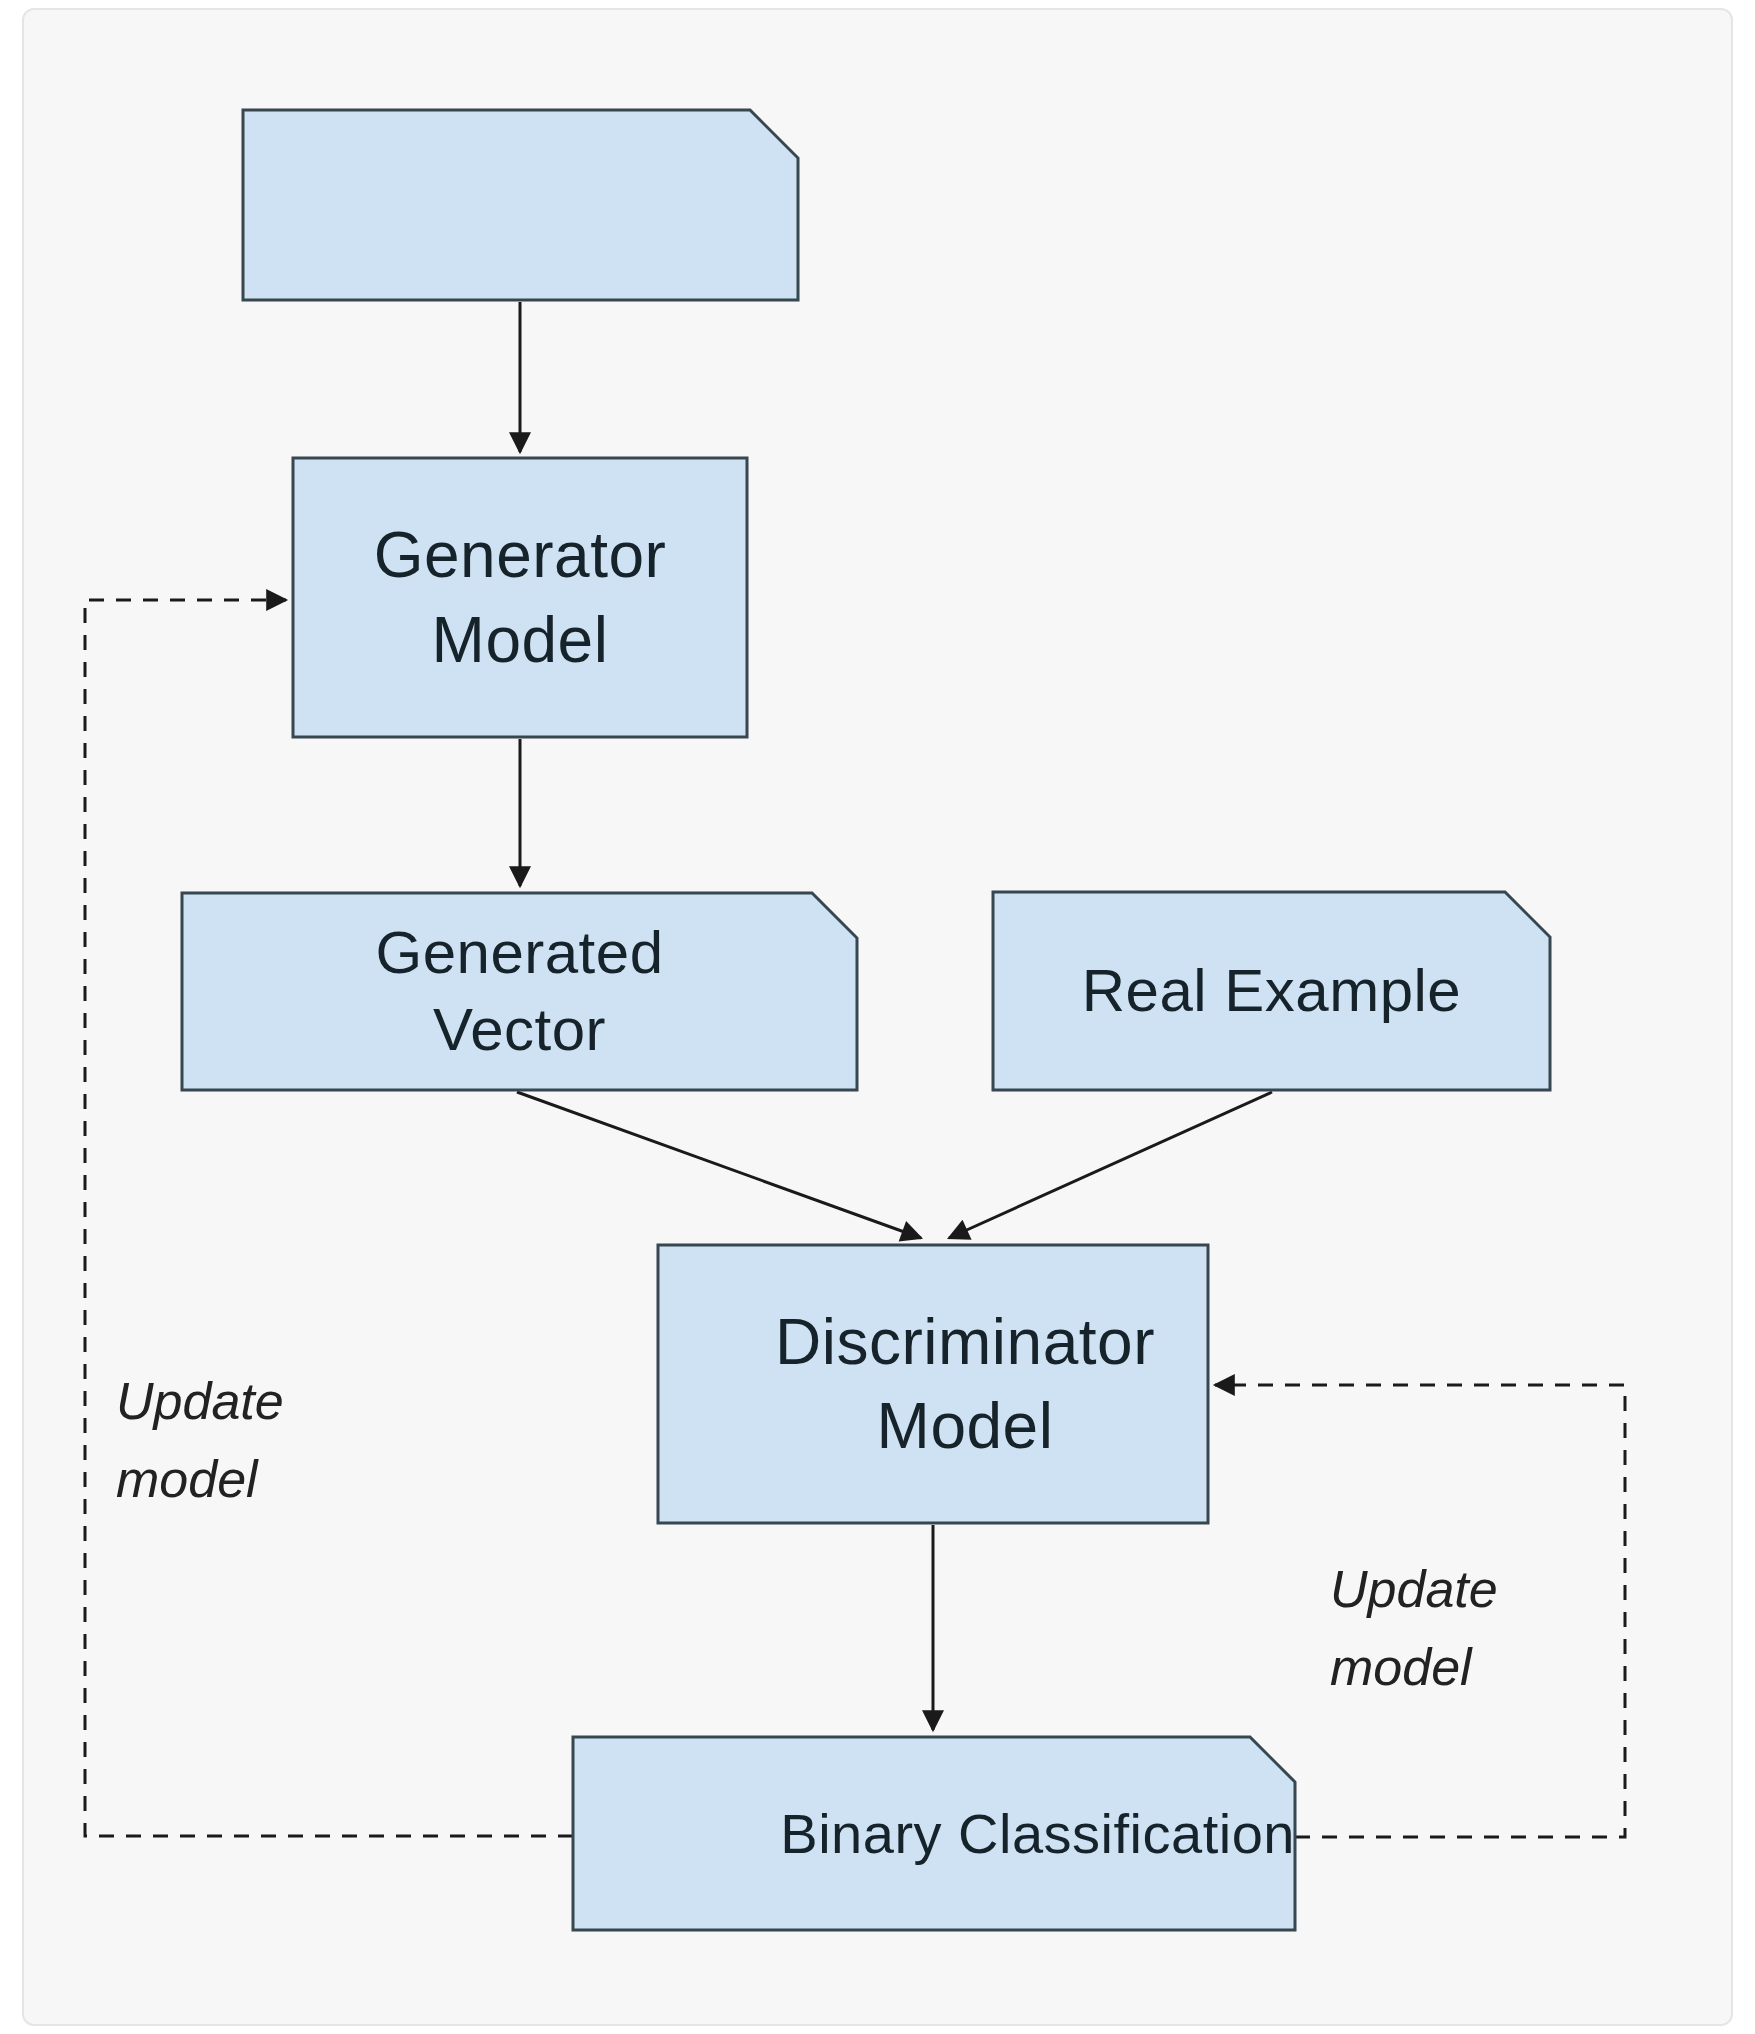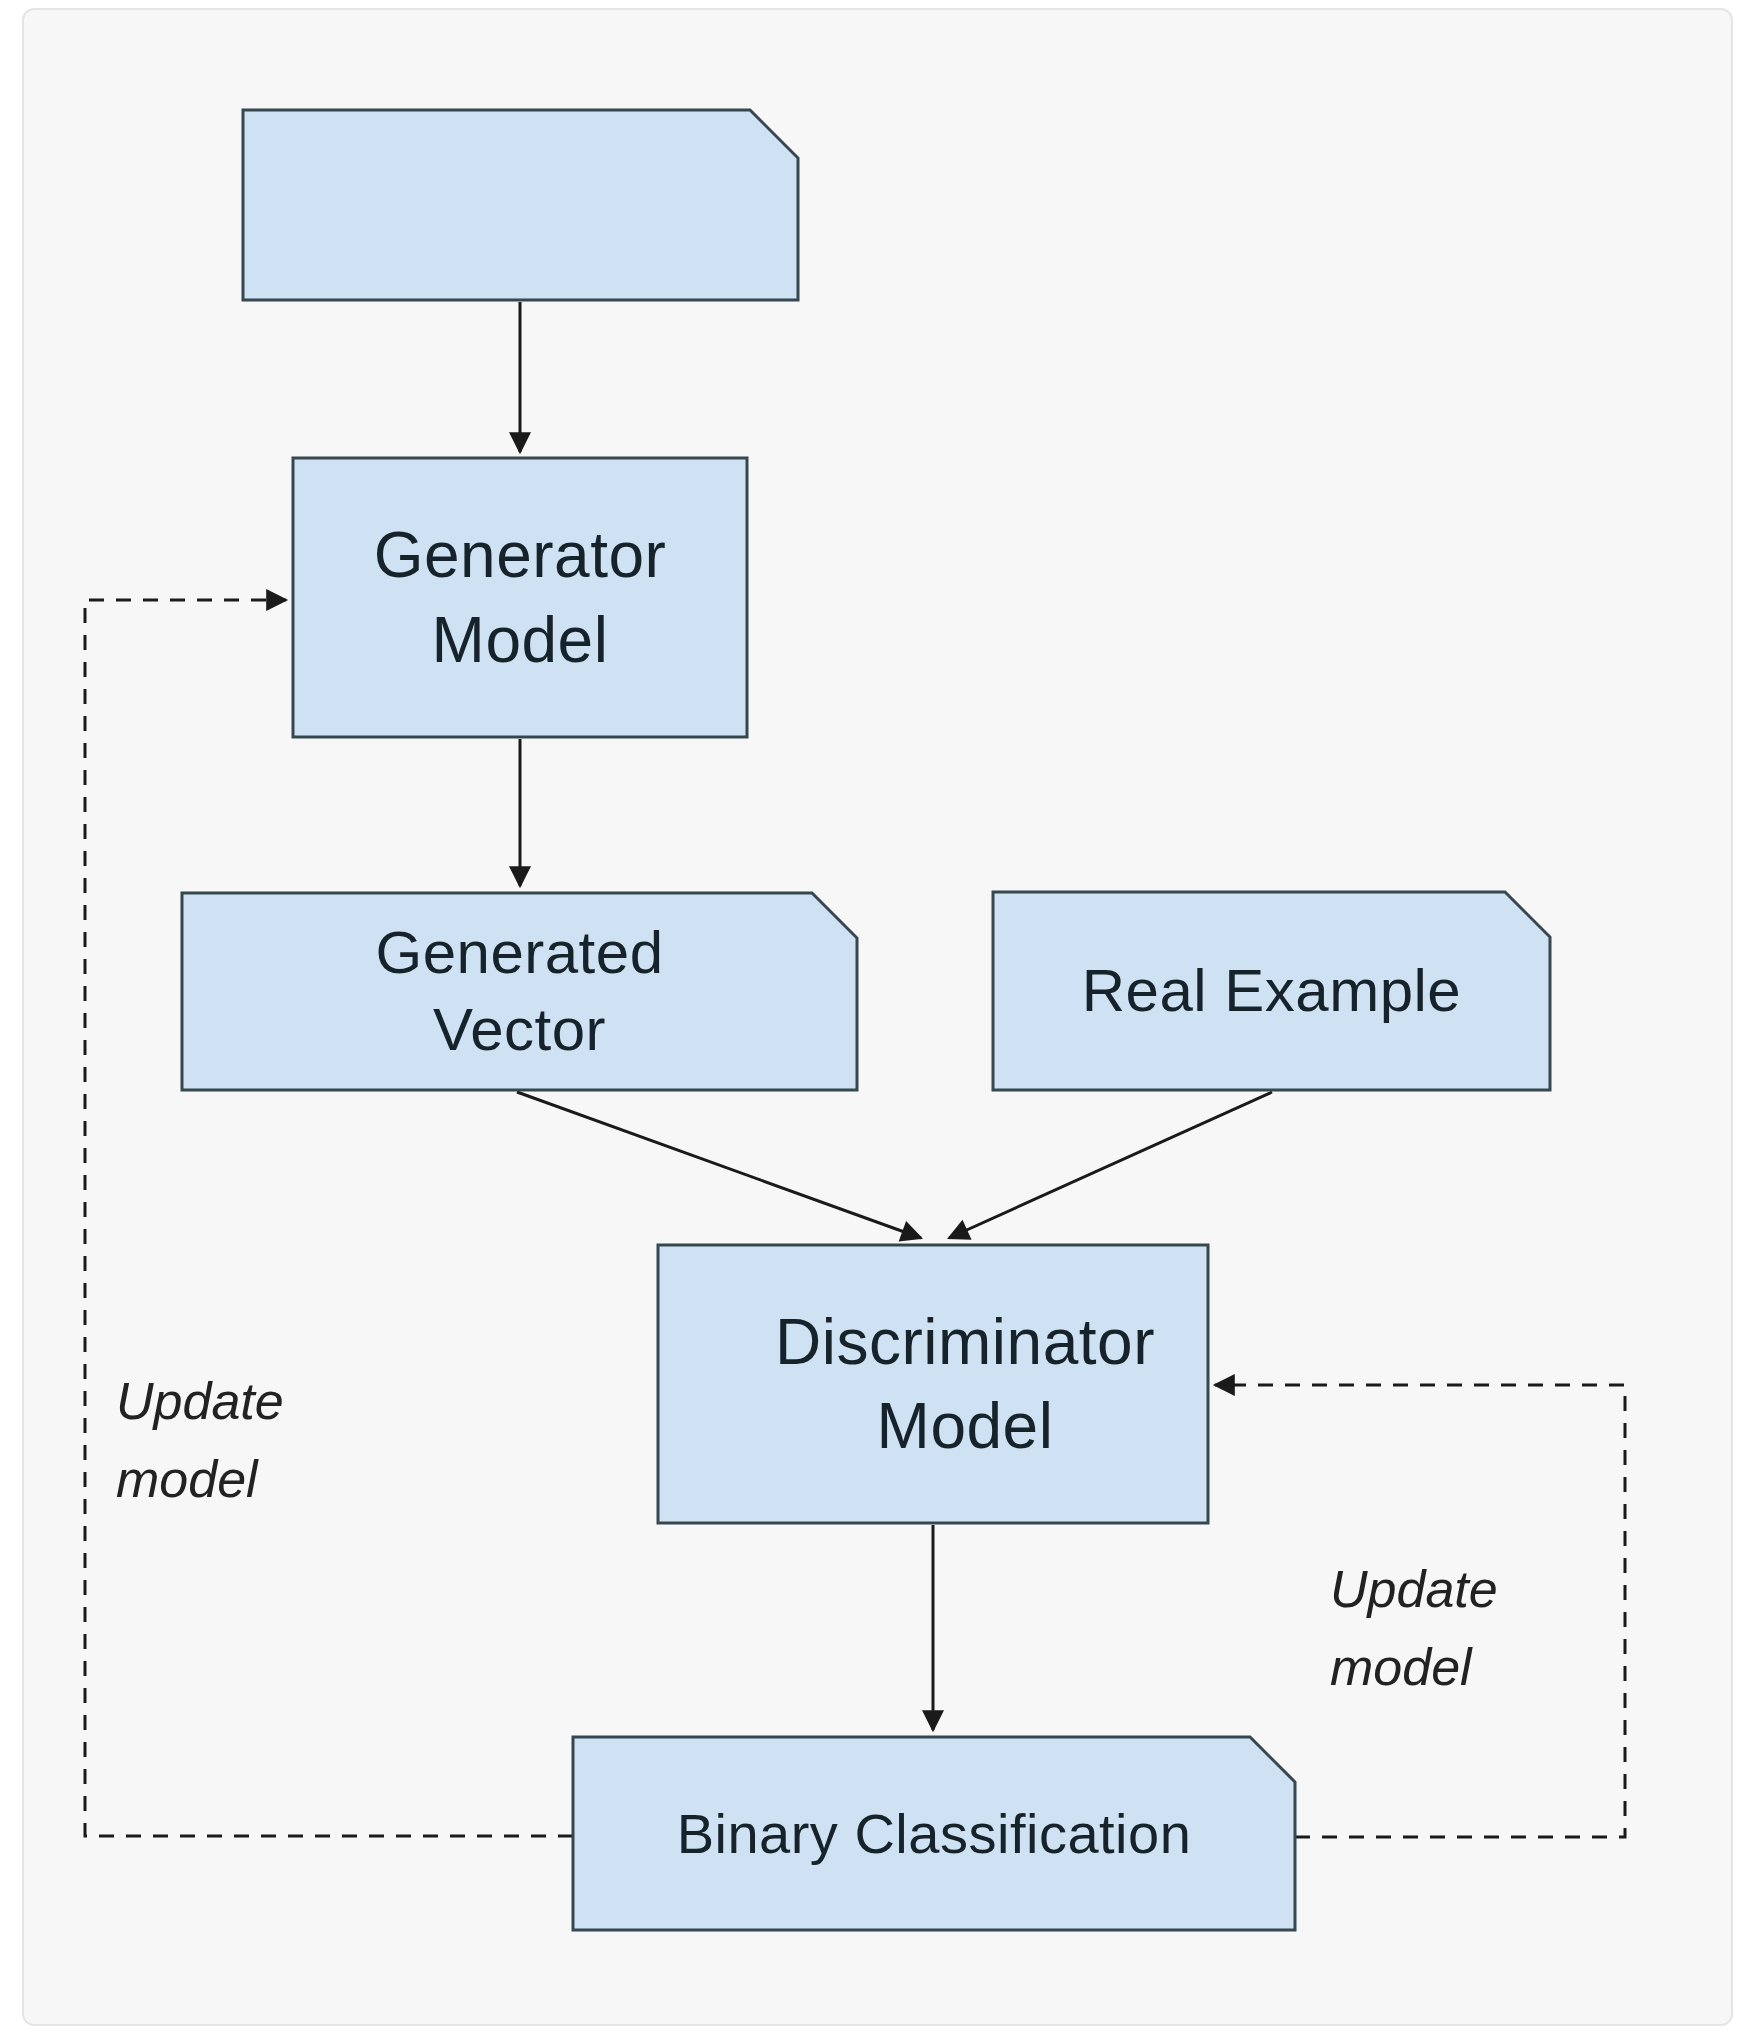--- a/index.html
+++ b/index.html
@@ -29,21 +29,21 @@
   .node-label.bold{font-weight:normal;font-size:64px;line-height:1.32;}
   .node-label.small{font-size:56px;line-height:1.28;}
   .annotation{position:absolute;color:var(--annotation-text);font-style:italic;
     font-size:52px;line-height:1.5;text-align:left;}
   
   #lbl-random{left:243px;top:110px;width:555px;height:190px;}
   #lbl-generator{left:293px;top:458px;width:454px;height:279px;}
   #lbl-generated{left:182px;top:893px;width:675px;height:197px;border-radius:19px;}
   #lbl-real{left:993px;top:892px;width:557px;height:198px;align-items:center;}
   #lbl-discriminator{left:658px;top:1245px;width:550px;height:278px;margin-left:32px;}
-  #lbl-binary{left:573px;top:1737px;width:722px;height:193px;}
+  #lbl-binary{left:573px;top:1737px;width:722px;height:193px;align-items:flex-end;}
   #ann-left{left:116px;top:1362px;}
   #ann-right{left:1330px;top:1550px;}
 </style>
 </head>
 <body>
 
 <div class="stage">
   <div class="panel"></div>
 
   <svg class="diagram" viewBox="0 0 1755 2034">

